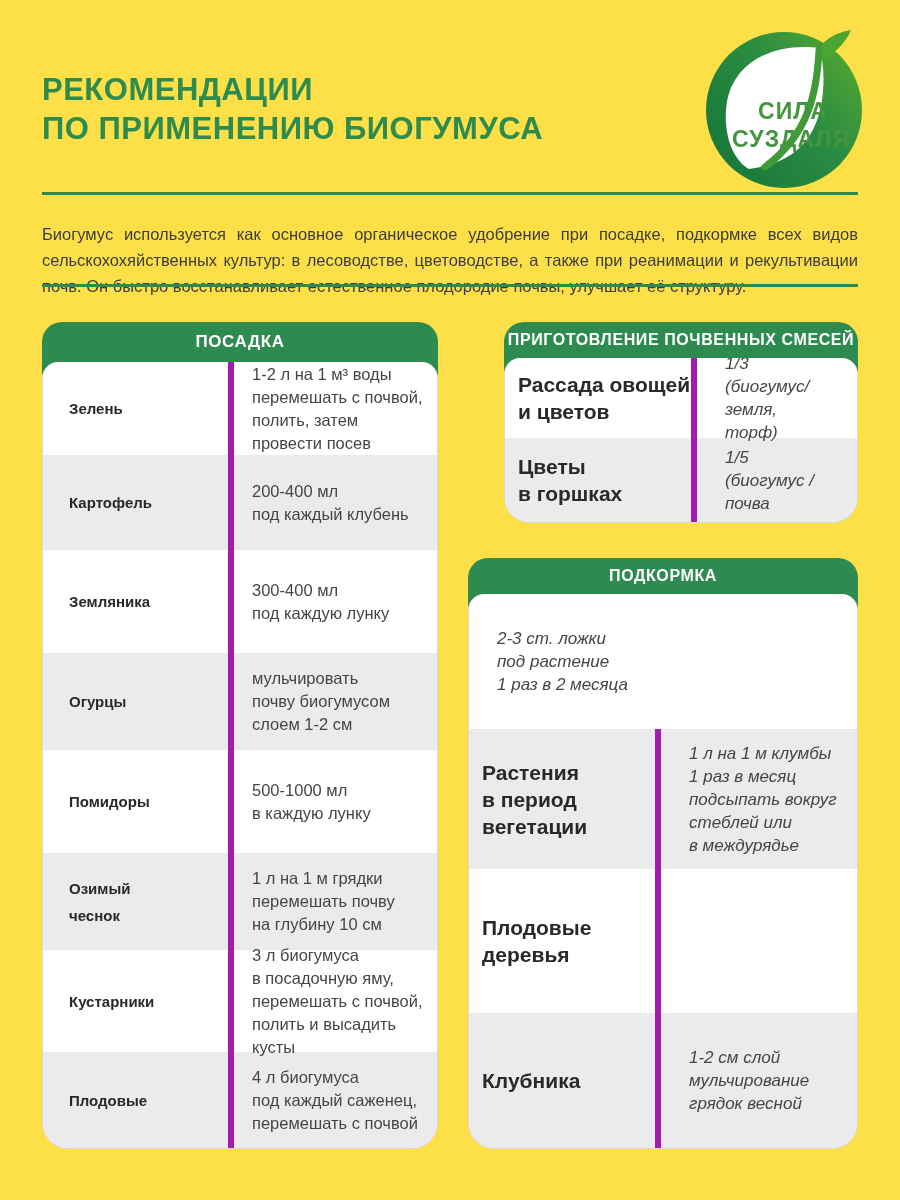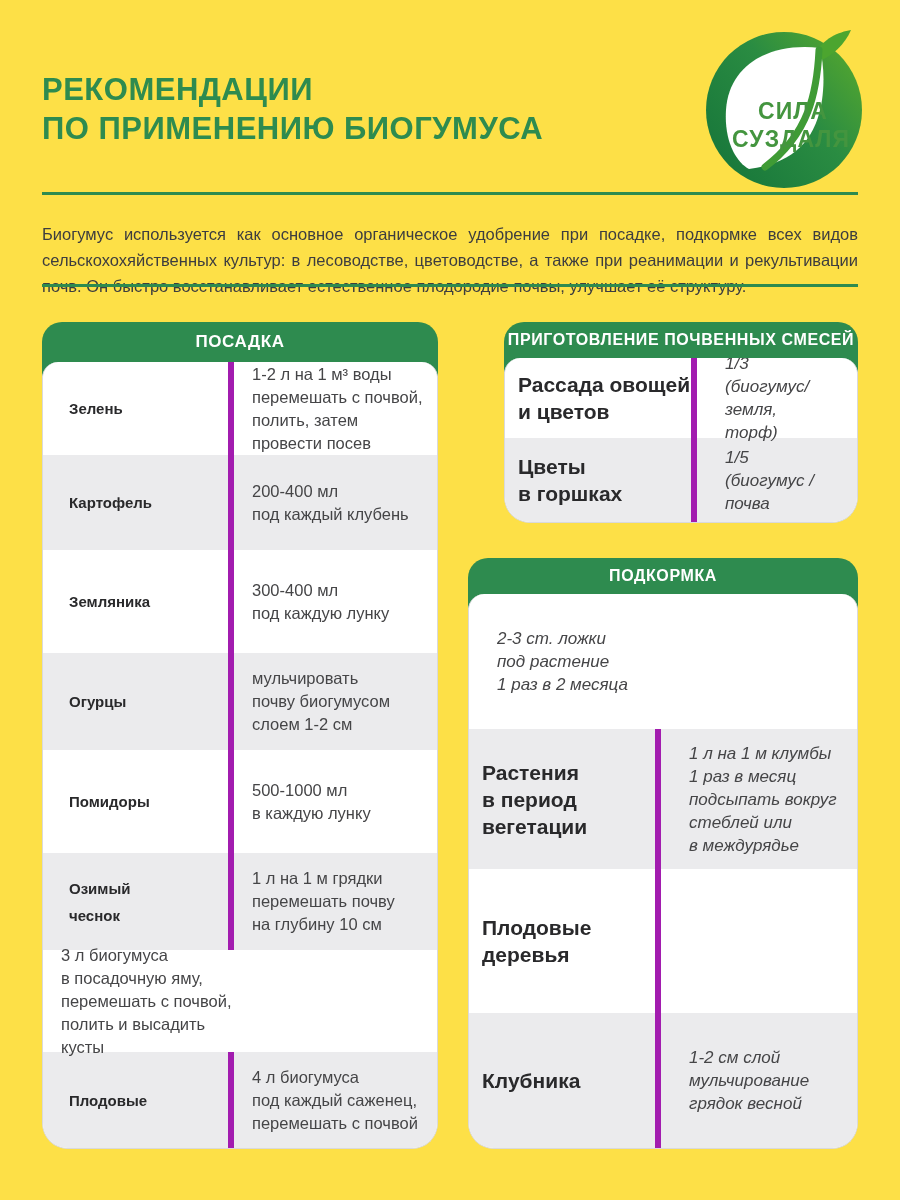--- a/index.html
+++ b/index.html
@@ -143,20 +143,21 @@
 в каждую лунку</div>
       </div>
       <div class="row alt">
         <div class="cell cell-name">Озимый
 чеснок</div>
         <div class="cell cell-val">1 л на 1 м грядки
 перемешать почву
 на глубину 10 см</div>
       </div>
       <div class="row">
+        <div class="cell cell-name">Кустарники</div>
         <div class="cell cell-val">3 л биогумуса
 в посадочную яму,
 перемешать с почвой,
 полить и высадить
 кусты</div>
       </div>
       <div class="row alt">
         <div class="cell cell-name">Плодовые</div>
         <div class="cell cell-val">4 л биогумуса
 под каждый саженец,

